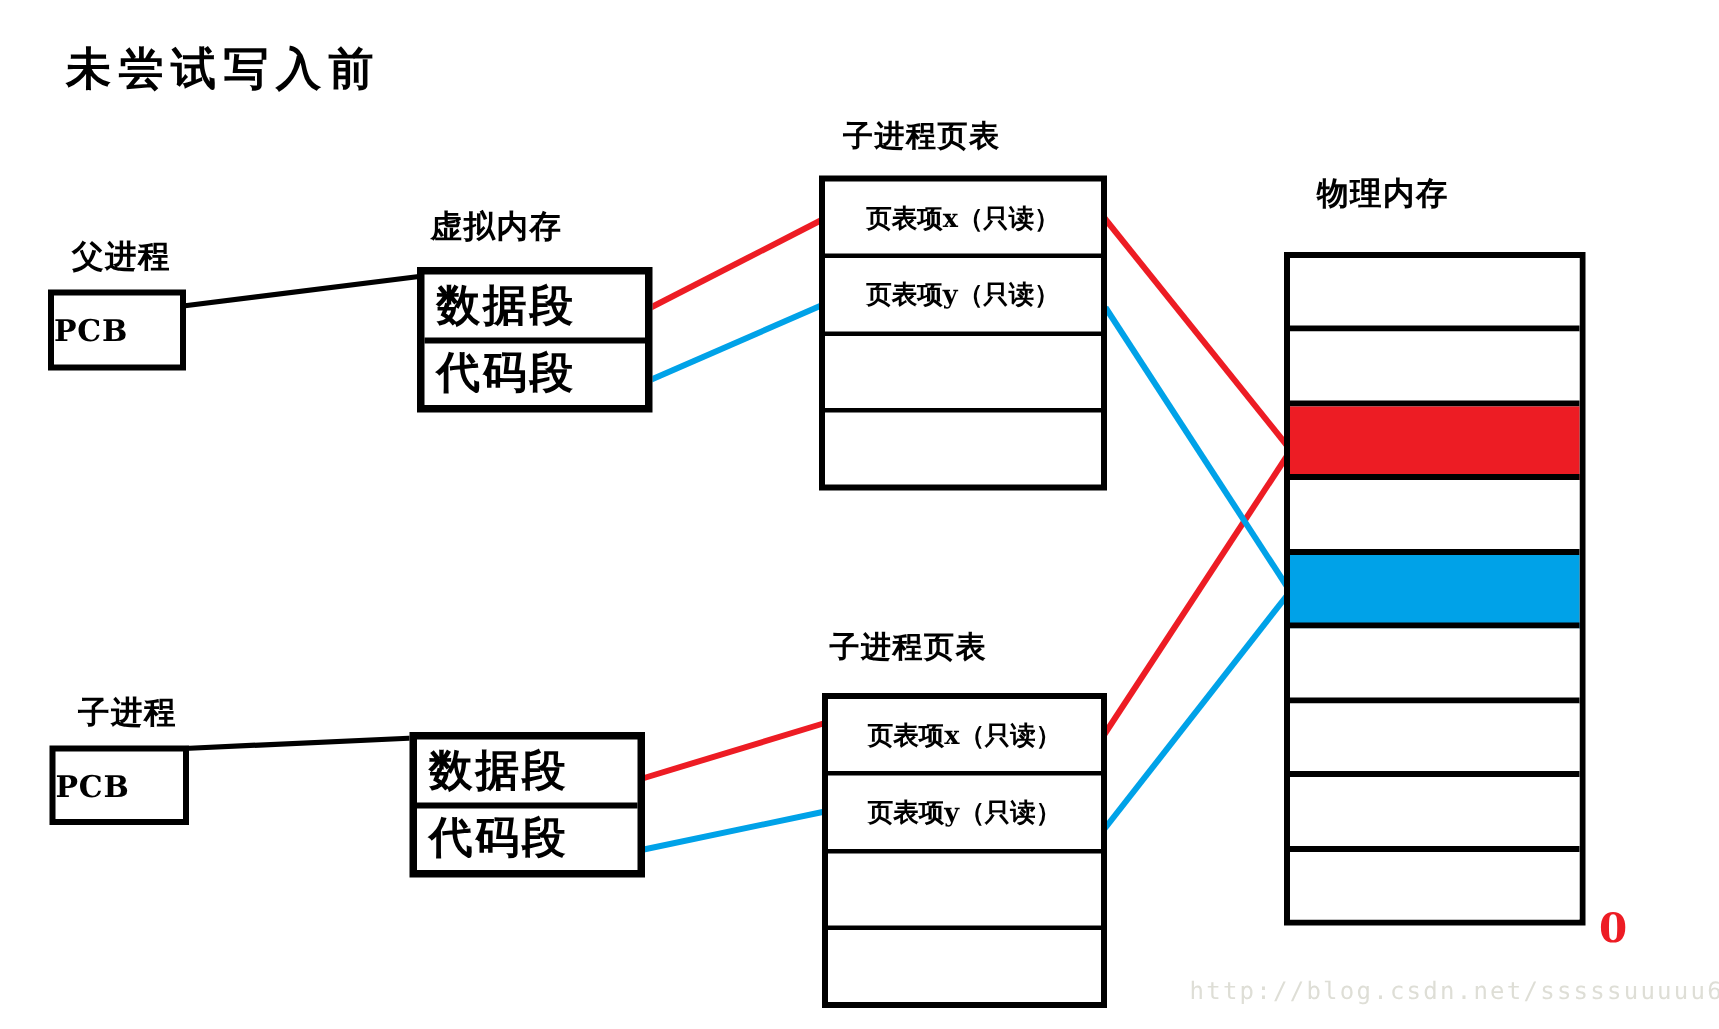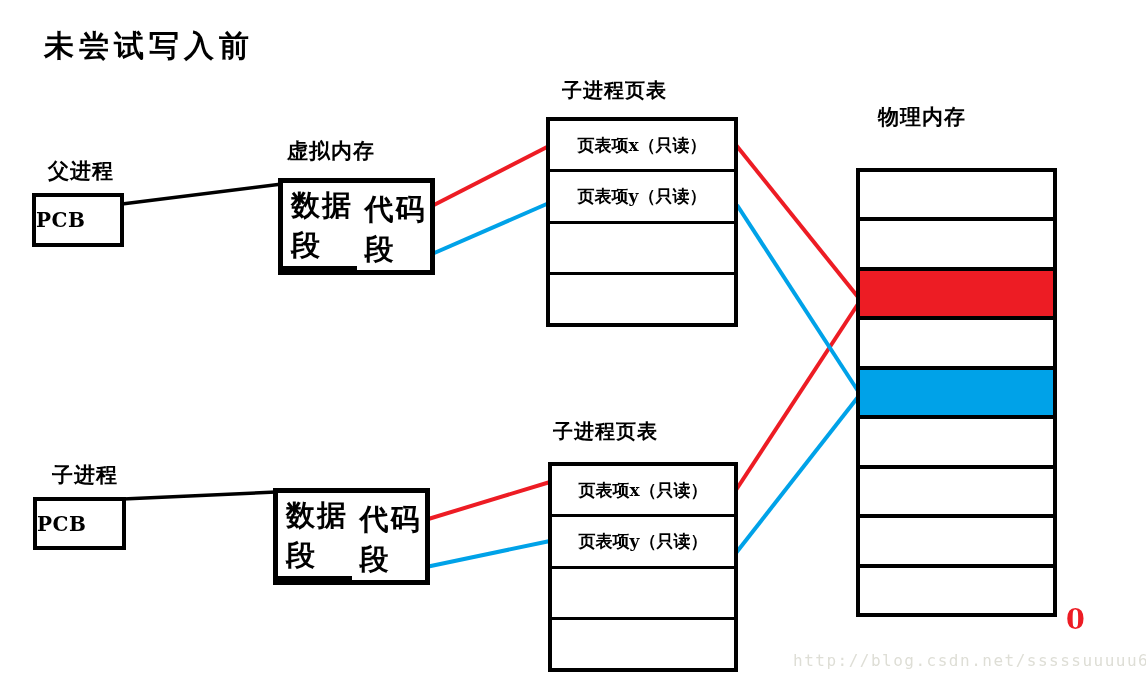--- a/index.html
+++ b/index.html
@@ -11,21 +11,21 @@
   svg.lines { position:absolute; left:0; top:0; z-index:1; }
   .box { position:absolute; background:#fff; z-index:2; }
 
   .page-title { position:absolute; left:44px; top:26px; font-size:30px; font-weight:bold; letter-spacing:5px; z-index:2; }
 
   .small-label { position:absolute; font-size:21px; font-weight:bold; z-index:2; letter-spacing:1px; }
 
   .pcb-box { border:4px solid #000; display:flex; align-items:center; }
   .pcb-box .pcb-text { font-size:20px; font-weight:bold; letter-spacing:0.5px; }
 
-  .vm-box { border:5px solid #000; display:flex; flex-direction:row;align-items:flex-end; }
+  .vm-box { border:5px solid #000; display:flex; flex-direction:column; }
   .vm-seg { flex:1; display:flex; align-items:center; padding-left:8px; font-size:29px; font-weight:bold; letter-spacing:2px; }
   .vm-seg.divided { border-bottom:4px solid #000; }
 
   .ptable { border:4px solid #000; display:flex; flex-direction:column; }
   .pt-row { flex:1; display:flex; align-items:center; justify-content:center; font-size:17px; font-weight:bold; }
   .pt-row.divided { border-bottom:3px solid #000; }
 
   .mem { border:4px solid #000; display:flex; flex-direction:column; }
   .mem-row { flex:1; }
   .mem-row.divided { border-bottom:4px solid #000; }
@@ -87,21 +87,21 @@
   </div>
 
   <div class="small-label" style="left:553px; top:418px; font-size:20px;">子进程页表</div>
   <div class="box ptable" style="left:548px; top:462px; width:190px; height:210px;">
     <div class="pt-row divided">页表项x（只读）</div>
     <div class="pt-row divided">页表项y（只读）</div>
     <div class="pt-row divided"></div>
     <div class="pt-row"></div>
   </div>
 
-  <div class="small-label" style="left:878px; top:103px;">物理内存</div>
+  <div class="small-label" style="left:878px; top:115px;">物理内存</div>
   <div class="box mem" style="left:856px; top:168px; width:201px; height:449px;">
     <div class="mem-row divided" style="background-color: rgb(255, 255, 255);"></div>
     <div class="mem-row divided" style="background-color: rgb(255, 255, 255);"></div>
     <div class="mem-row divided" style="background-color: rgb(237, 28, 36);"></div>
     <div class="mem-row divided" style="background-color: rgb(255, 255, 255);"></div>
     <div class="mem-row divided" style="background-color: rgb(0, 162, 232);"></div>
     <div class="mem-row divided" style="background-color: rgb(255, 255, 255);"></div>
     <div class="mem-row divided" style="background-color: rgb(255, 255, 255);"></div>
     <div class="mem-row divided" style="background-color: rgb(255, 255, 255);"></div>
     <div class="mem-row" style="background-color: rgb(255, 255, 255);"></div>

